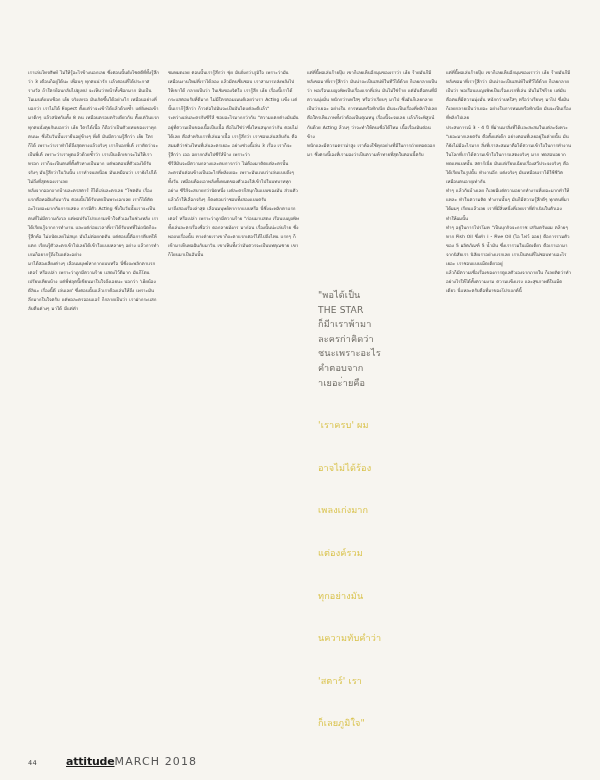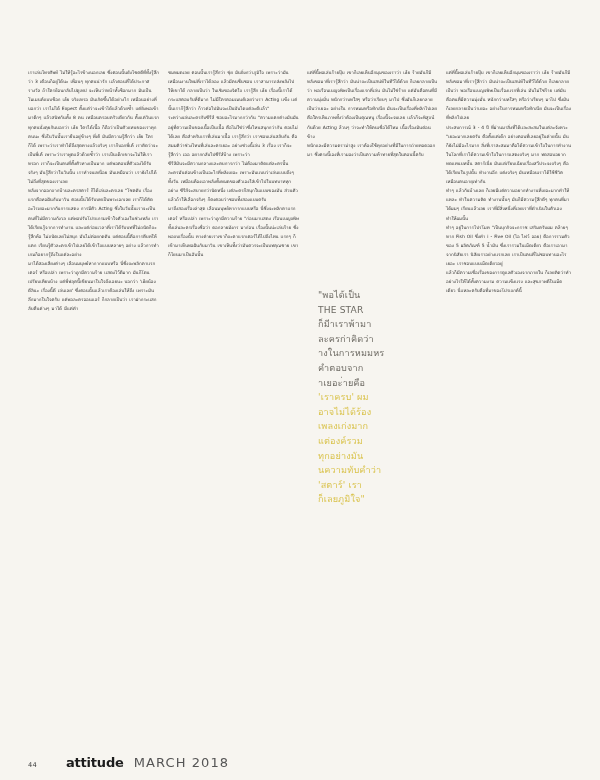--- a/index.html
+++ b/index.html
@@ -50,51 +50,52 @@
     position: absolute;
     left: 318px;
     top: 288px;
     width: 94px;
     font-size: 9.1px;
     line-height: 14.6px;
     color: #6d6a63;
     letter-spacing: 0.15px;
     font-family: "DejaVu Sans", "Liberation Sans", sans-serif;
   }
-  .pullquote .hl { color: #d9c24a; }
+  .pullquote .hl { color: #d9c24a; margin-top: 28px; }
 
   .pq-line { display: block; white-space: nowrap; }
 
   
   .footer {
     position: absolute;
     left: 28px;
     top: 755px;
     display: flex;
     align-items: baseline;
     gap: 0;
     color: #3a3a3a;
   }
   .footer .pagenum {
     font-size: 6.6px;
     letter-spacing: 0.4px;
     color: #3a3a3a;
     width: 38px;
   }
   .footer .brand {
-    font-size: 13px;
+    font-size: 11px;
     font-weight: bold;
     letter-spacing: -0.2px;
     color: #1c1c1c;
+    text-decoration: underline;
   }
   .footer .issue {
-    font-size: 13px;
+    font-size: 11px;
     letter-spacing: 1.1px;
     color: #555;
-    margin-left: 10px;
+    margin-left: 0;
   }
 </style>
 </head>
 <body>
 
 <div class="page">
 
   <div class="col" id="col-1">
     <p>เราเล่นโทรศัพท์ ไม่ให้รู้อะไรข้างนอกเลย ซึ่งตอนนั้นยังโชคดีที่ทั้งรู้สึกว่า 3 เดือนก็อยู่ได้นะ เพื่อนๆ ทุกคนน่ารัก แล้วตอนที่ได้ประกาศรางวัล ถ้าใครย้อนกลับไปดูเทป จะเห็นว่าหน้าทั้งช็อกมาก มันเป็นโมเมนต์แบบช็อก เฮ้ย จริงเหรอ มันเกิดขึ้นได้อย่างไร เหมือนอย่างที่บอกว่า เราไม่ได้ Expect ตั้งแต่ว่าจะเข้าได้แล้วด้วยซ้ำ แต่ยิ่งพอเข้ามาดีกๆ แล้วสนิทกันทั้ง 8 คน เหมือนครอบครัวเดียวกัน ตั้งแต่วันแรก ทุกคนนั่งคุยกันบอกว่า เฮ้ย ใครได้เนื้อ ก็ถือว่าเป็นตัวแทนของเราทุกคนนะ ซึ่งในวันนั้นเรายืนอยู่ข้างๆ พี่เต้ มันมีความรู้สึกว่า เฮ้ย ใครก็ได้ เพราะว่าเราทำได้ถึงสุดทางแล้วจริงๆ เราก็บอกพี่เต้ เราคิดว่าจะเป็นพี่เต้ เพราะว่าเราพูดแล้วด้วยซ้ำว่า เราเป็นเด็กเขาจะไม่ให้เราหรอก เราก็จะเป็นคนที่ตั้งตัวทางเป็นมาก แต่พอตอนที่ตัวเองได้รับจริงๆ มันรู้สึกว่าในวันนั้น เราทำจนเหนื่อย มันเหมือนว่า เรายังไปได้ไม่ถึงที่สุดของเราเลย</p>
     <p>หลังจากออกจากบ้านละครสตาร์ ก็ได้เล่นละครเลย "โชคดับ เรื่องแรกคือทอฝันกับมาวิน ตอนนั้นได้รับบทเป็นพระเอกเลย เราก็ได้คิดอะไรเยอะมากกับการแสดง การมีตัว Acting ซึ่งในวันนั้นเราจะเป็นคนที่ไม่มีความกังวล แต่พอปรับโปรแกรมเข้าใจตัวเองในช่วงหลัง เราได้เรียนรู้จากการทำงาน และแต่ก่อนเวลาที่เราได้รับบทที่ไม่ถนัดก็จะรู้สึกท้อ ไม่ถนัดเลยไม่สนุก มันไม่ค่อยกดดัน แต่ตอนนี้คือการตีบทให้แตก เรียนรู้ตัวละครเข้าไปเลยได้เข้าใจแบบหลายๆ อย่าง แล้วการทำเกมก็อยากรู้ถึงในแต่ละอย่าง</p>
@@ -111,21 +112,21 @@
   <div class="col" id="col-3">
     <p>แต่ที่นี้พอเล่นร้ายปุ๊บ เขาก็เลยเห็นอีกมุมของเราว่า เฮ้ย ร้ายมันก็มีหลังขอมาที่เรารู้สึกว่า มันน่าจะเป็นเสน่ห์ในทีวีได้ด้วย ก็เลยกลายเป็นว่า พอเรือนเบญจพิษเป็นเรื่องแรกที่เล่น มันไม่ใช่ร้าย แต่มันคือคนที่มีความมุ่งมั่น หนักกว่าบทใสๆ หรือว่าเรียบๆ มาไป ซึ่งมันก็เลยกลายเป็นว่าเยอะ อย่างใน การหมมหรือทักเนีย มันจะเป็นเรื่องที่พลิกไปเลย คือใครเห็นภาพทั้งว่าต้องเป็นคุณหนู เรื่องนี้จะจบเลย แล้วก็จะพิสูจน์กันด้วย Acting ล้วนๆ ว่าจะทำให้คนเชื่อได้ไหม เนื้อเรื่องมันค่อนข้าง</p>
     <p>หนักและมีความดราม่าสูง เราต้องใช้ทุกอย่างที่มีในการถ่ายทอดออกมา ซึ่งตรงนี้เองที่เรามองว่าเป็นความท้าทายที่สุดในตอนนี้ครับ</p>
   </div>
 
   <div class="pullquote" id="pull-quote">
       <span class="pq-line">"พอได้เป็น</span>
       <span class="pq-line">THE STAR</span>
       <span class="pq-line">ก็มีาเราพ้ามา</span>
       <span class="pq-line">ละครก่าคิดว่า</span>
-      <span class="pq-line">างในการหมมหร</span>
+      <span class="pq-line">ชนะเพราะอะไร</span>
       <span class="pq-line">คำตอบจาก</span>
       <span class="pq-line">าเยอะ่ายคือ</span>
       <span class="pq-line hl">'เราครบ' ผม</span>
       <span class="pq-line hl">อาจไม่ได้ร้อง</span>
       <span class="pq-line hl">เพลงเก่งมาก</span>
       <span class="pq-line hl">แต่องค์รวม</span>
       <span class="pq-line hl">ทุกอย่างมัน</span>
       <span class="pq-line hl">นความทับคำว่า</span>
       <span class="pq-line hl">'สตาร์' เรา</span>
       <span class="pq-line hl">ก็เลยภูมิใจ"</span>

